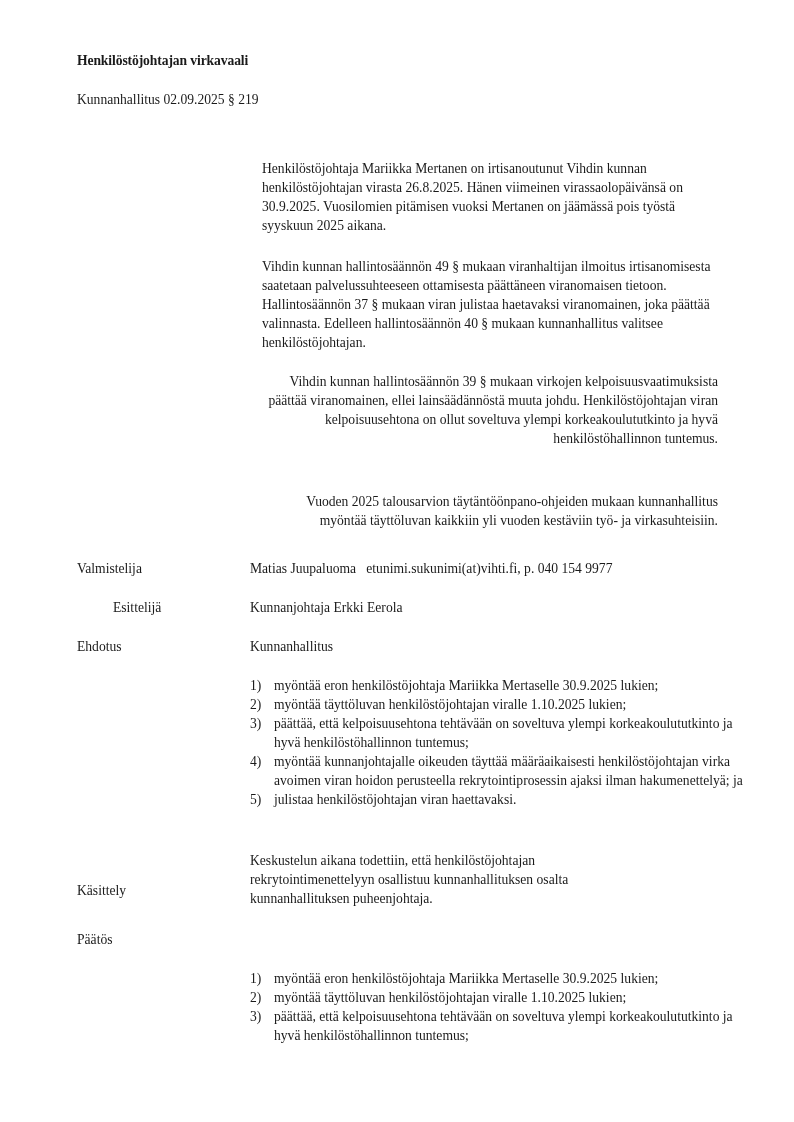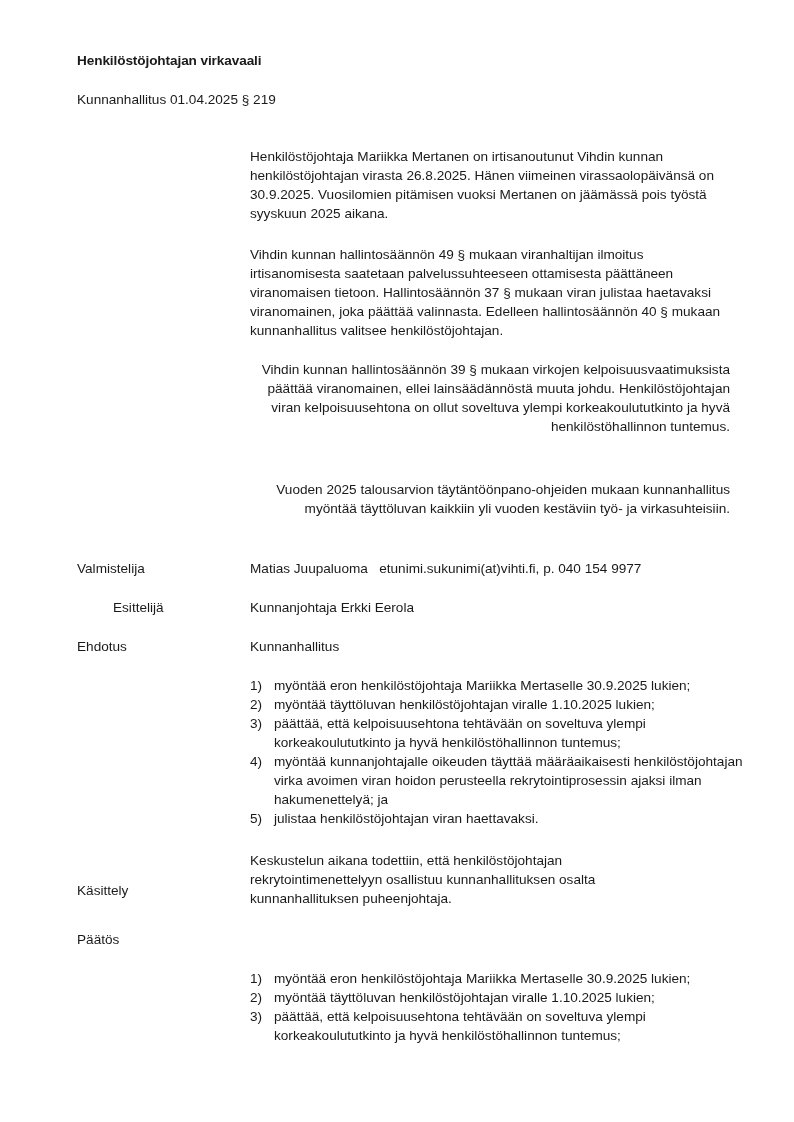--- a/index.html
+++ b/index.html
@@ -1,40 +1,40 @@
 <!DOCTYPE html>
 <html><head>
   <meta charset="utf-8">
   <style>
     html, body { margin: 0; padding: 0; background: #ffffff; }
     body {
       width: 794px; height: 1122px; position: relative; overflow: hidden;
       font-family: "Liberation Sans", sans-serif;
       color: #1a1a1a; font-size: 13.6px; line-height: 19px;
     }
-    .page { position: absolute; left: 0; top: 0; width: 794px; height: 1122px; }
+    .page { position: absolute; left: 0; top: 0; width: 794px; height: 1122px; font-family: Liberation Serif, serif; }
     .title {
       position: absolute; left: 77px; top: 51px;
       font-weight: bold; font-size: 13.6px; letter-spacing: -0.1px;
     }
     .meeting { position: absolute; left: 77px; top: 90px; }
     .block { position: absolute; left: 250px; width: 480px; }
     .label { position: absolute; left: 77px; }
-    .p { margin: 0; }
+    .p { margin: 12px; }
     ol.items { margin: 0; padding: 0; list-style: none; }
     ol.items li { position: relative; padding-left: 24px; }
     ol.items li .num { position: absolute; left: 0; top: 0; }
   </style>
 </head>
 <body>
 
 <div class="page">
 
   <div class="title">Henkilöstöjohtajan virkavaali</div>
-  <div class="meeting">Kunnanhallitus 01.04.2025 § 219</div>
+  <div class="meeting">Kunnanhallitus 02.09.2025 § 219</div>
 
   <div class="block" style="top:147px;">
     <p class="p">Henkilöstöjohtaja Mariikka Mertanen on irtisanoutunut Vihdin kunnan henkilöstöjohtajan virasta 26.8.2025. Hänen viimeinen virassaolopäivänsä on 30.9.2025. Vuosilomien pitämisen vuoksi Mertanen on jäämässä pois työstä syyskuun 2025 aikana.</p>
   </div>
   <div class="block" style="top:245px;">
     <p class="p">Vihdin kunnan hallintosäännön 49 § mukaan viranhaltijan ilmoitus irtisanomisesta saatetaan palvelussuhteeseen ottamisesta päättäneen viranomaisen tietoon. Hallintosäännön 37 § mukaan viran julistaa haetavaksi viranomainen, joka päättää valinnasta. Edelleen hallintosäännön 40 § mukaan kunnanhallitus valitsee henkilöstöjohtajan.</p>
   </div>
   <div class="block" style="top:360px;text-align:right;">
     <p class="p">Vihdin kunnan hallintosäännön 39 § mukaan virkojen kelpoisuusvaatimuksista päättää viranomainen, ellei lainsäädännöstä muuta johdu. Henkilöstöjohtajan viran kelpoisuusehtona on ollut soveltuva ylempi korkeakoulututkinto ja hyvä henkilöstöhallinnon tuntemus.</p>
   </div>

